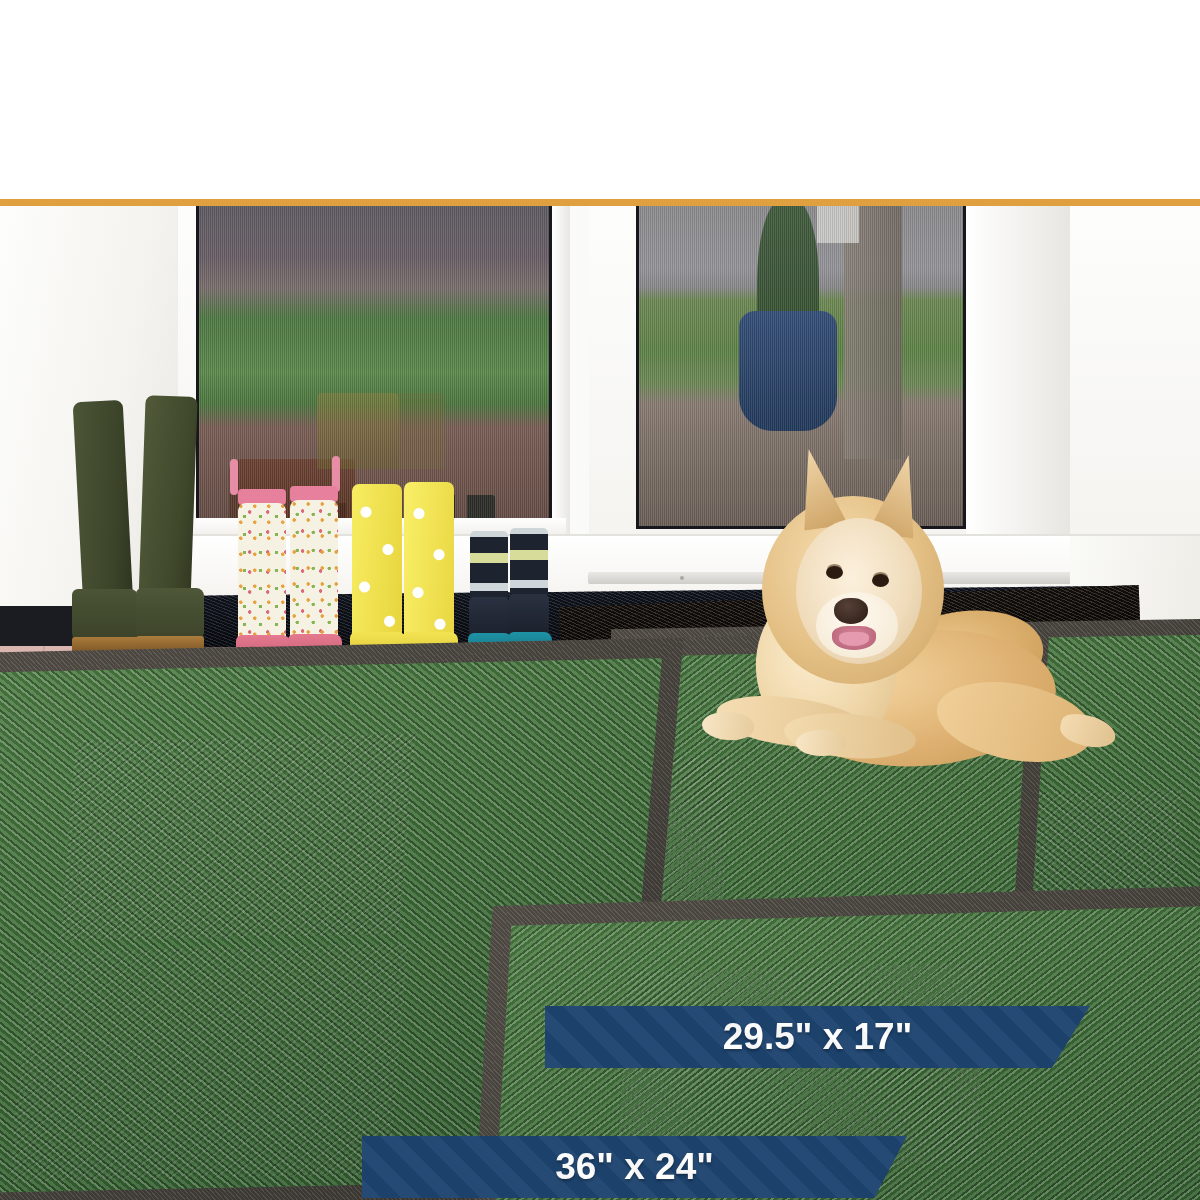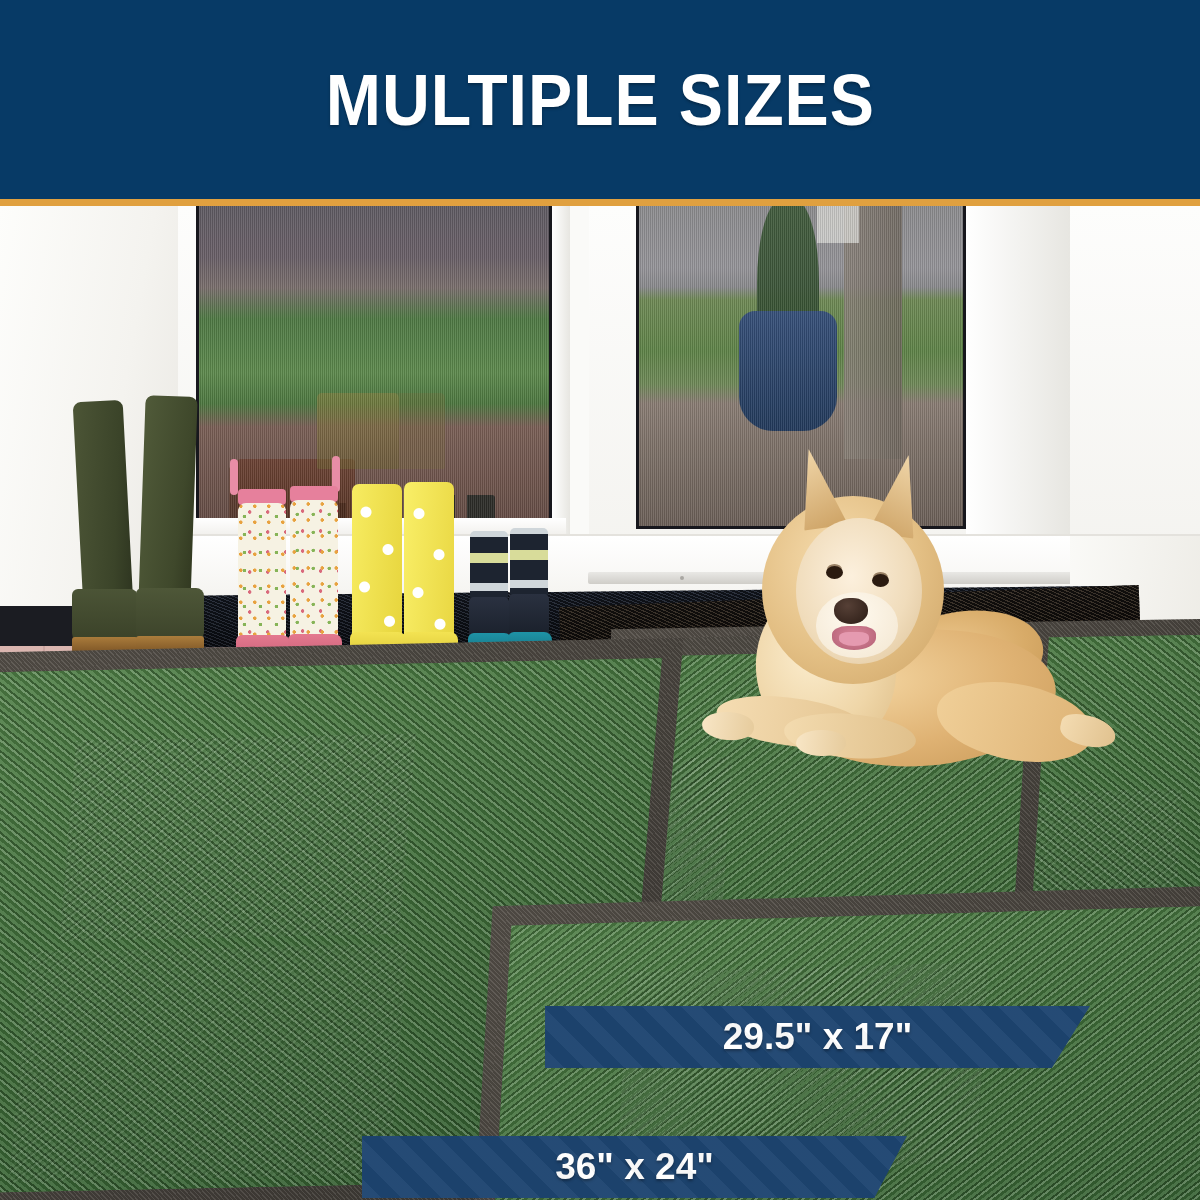--- a/index.html
+++ b/index.html
@@ -267,23 +267,20 @@
     background:repeating-linear-gradient(45deg,
       rgba(255,255,255,.035) 0 14px, rgba(0,0,0,.035) 14px 28px);
     pointer-events:none;
   }
 </style>
 </head>
 <body>
 
 <div id="page">
 
-  <div id="header">
-    <div id="header-title">MULTIPLE SIZES</div>
-  </div>
   <div id="gold-rule"></div>
 
   <div id="photo">
 
     <div class="ground"></div>
     <div class="paver-cream" style="left:8px;top:470px;width:122px;height:58px;transform:rotate(-6deg);"></div>
     <div class="paver-cream" style="left:560px;top:938px;width:190px;height:60px;transform:rotate(-3deg);opacity:.8;"></div>
 
     <div class="wall-left"></div>
     <div class="wall-left-lower"></div>

